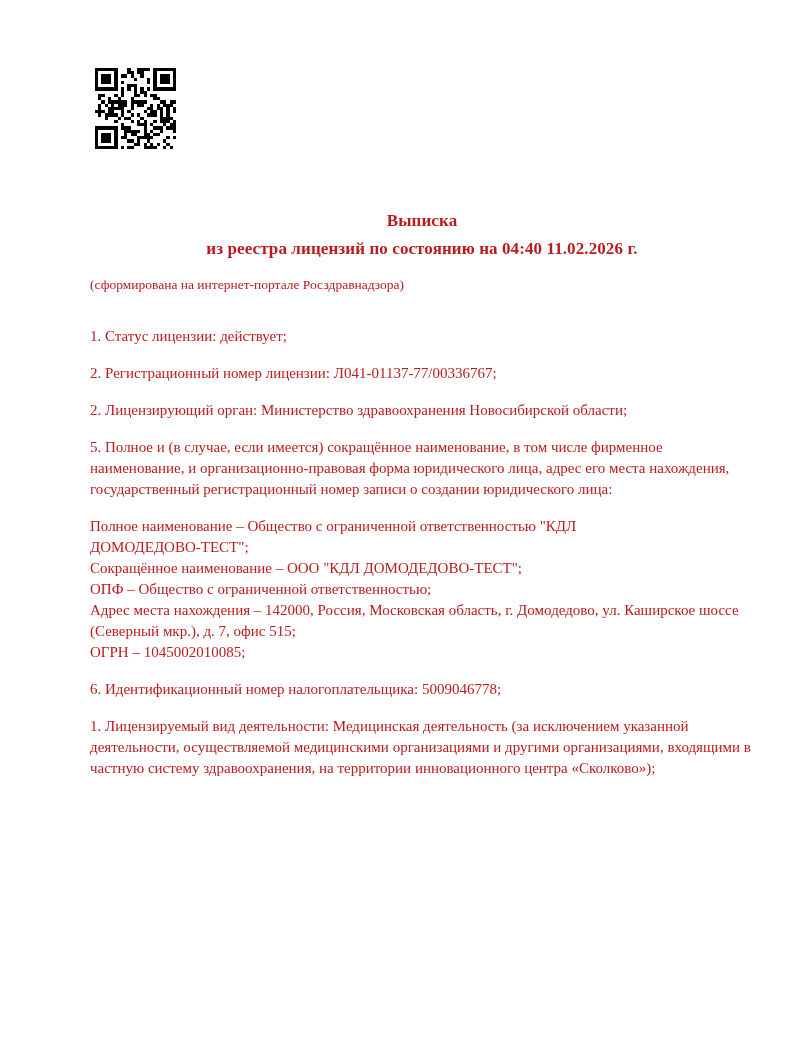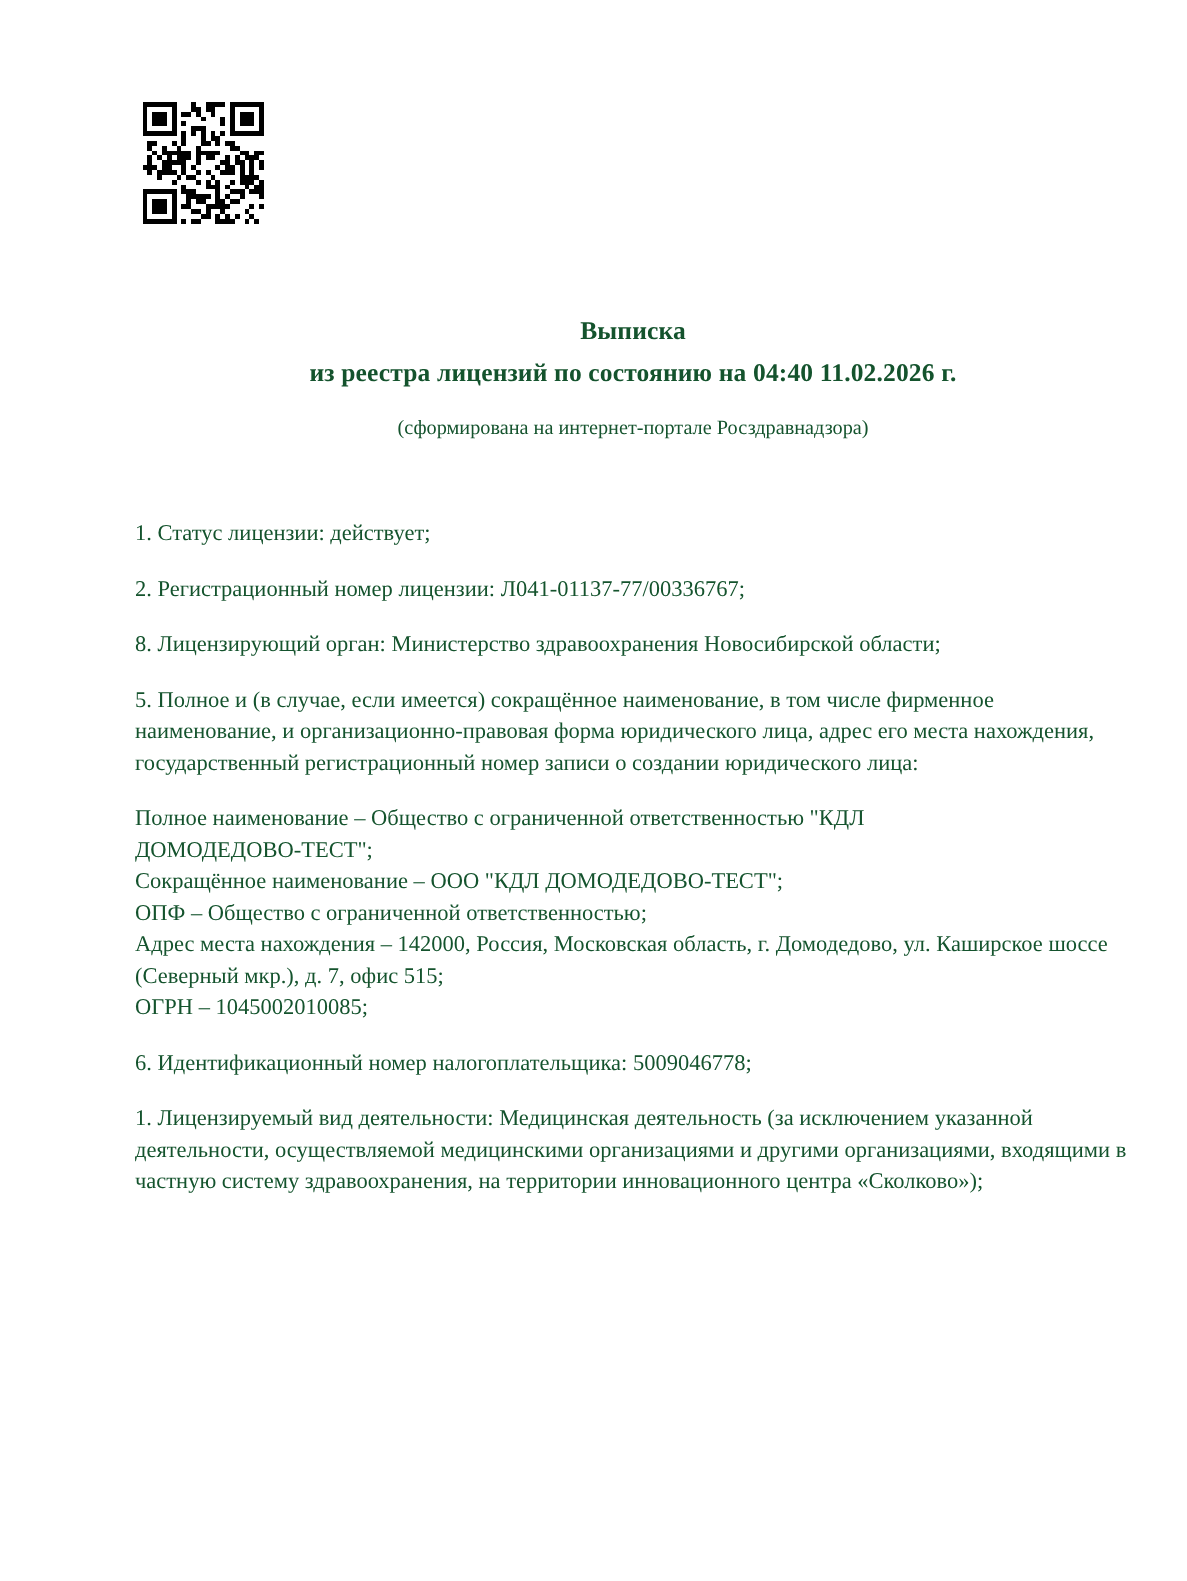--- a/index.html
+++ b/index.html
@@ -5,21 +5,21 @@
   html, body {
     margin: 0;
     padding: 0;
     background: #ffffff;
   }
   .page {
     position: relative;
     width: 791px;
     height: 1054px;
     background: #ffffff;
-    color: #14532d;
+    color: #b91c1c;
     font-family: "Liberation Serif", serif;
     overflow: hidden;
   }
   .qr {
     position: absolute;
     left: 95px;
     top: 66px;
     width: 81px;
     height: 85px;
   }
@@ -37,32 +37,32 @@
   .title-block {
     margin-top: 207px;
     text-align: center;
     font-weight: 700;
     font-size: 17px;
     line-height: 28px;
     letter-spacing: 0.1px;
   }
   .subtitle {
     margin-top: 13px;
-    text-align: center;
+    text-align: left;
     font-size: 13.5px;
     line-height: 17px;
   }
   .doc-body p {
     margin: 16px 0 0 0;
     font-size: 15px;
     line-height: 21px;
     white-space: pre-line;
   }
   .doc-body p.first {
-    margin-top: 53px;
+    margin-top: 33px;
     font-family: Liberation Serif, serif;
   }
 </style>
 </head>
 <body>
 
 <div class="page">
 
   <div class="qr">
     <svg id="qr-svg" viewBox="0 0 25 25" xmlns="http://www.w3.org/2000/svg" aria-hidden="true">
@@ -368,21 +368,21 @@
     <div class="title-block">
       <div>Выписка</div>
       <div>из реестра лицензий по состоянию на 04:40 11.02.2026 г.</div>
     </div>
 
     <div class="subtitle">(сформирована на интернет-портале Росздравнадзора)</div>
 
     <div class="doc-body" id="doc-body">
         <p class="first">1. Статус лицензии: действует;</p>
         <p>2. Регистрационный номер лицензии: Л041-01137-77/00336767;</p>
-        <p>8. Лицензирующий орган: Министерство здравоохранения Новосибирской области;</p>
+        <p>2. Лицензирующий орган: Министерство здравоохранения Новосибирской области;</p>
         <p>5. Полное и (в случае, если имеется) сокращённое наименование, в том числе фирменное наименование, и организационно-правовая форма юридического лица, адрес его места нахождения, государственный регистрационный номер записи о создании юридического лица:</p>
         <p>Полное наименование – Общество с ограниченной ответственностью "КДЛ
 ДОМОДЕДОВО-ТЕСТ";
 Сокращённое наименование – ООО "КДЛ ДОМОДЕДОВО-ТЕСТ";
 ОПФ – Общество с ограниченной ответственностью;
 Адрес места нахождения – 142000, Россия, Московская область, г. Домодедово, ул. Каширское шоссе (Северный мкр.), д. 7, офис 515;
 ОГРН – 1045002010085;</p>
         <p>6. Идентификационный номер налогоплательщика: 5009046778;</p>
         <p>1. Лицензируемый вид деятельности: Медицинская деятельность (за исключением указанной деятельности, осуществляемой медицинскими организациями и другими организациями, входящими в частную систему здравоохранения, на территории инновационного центра «Сколково»);</p>
       </div>

